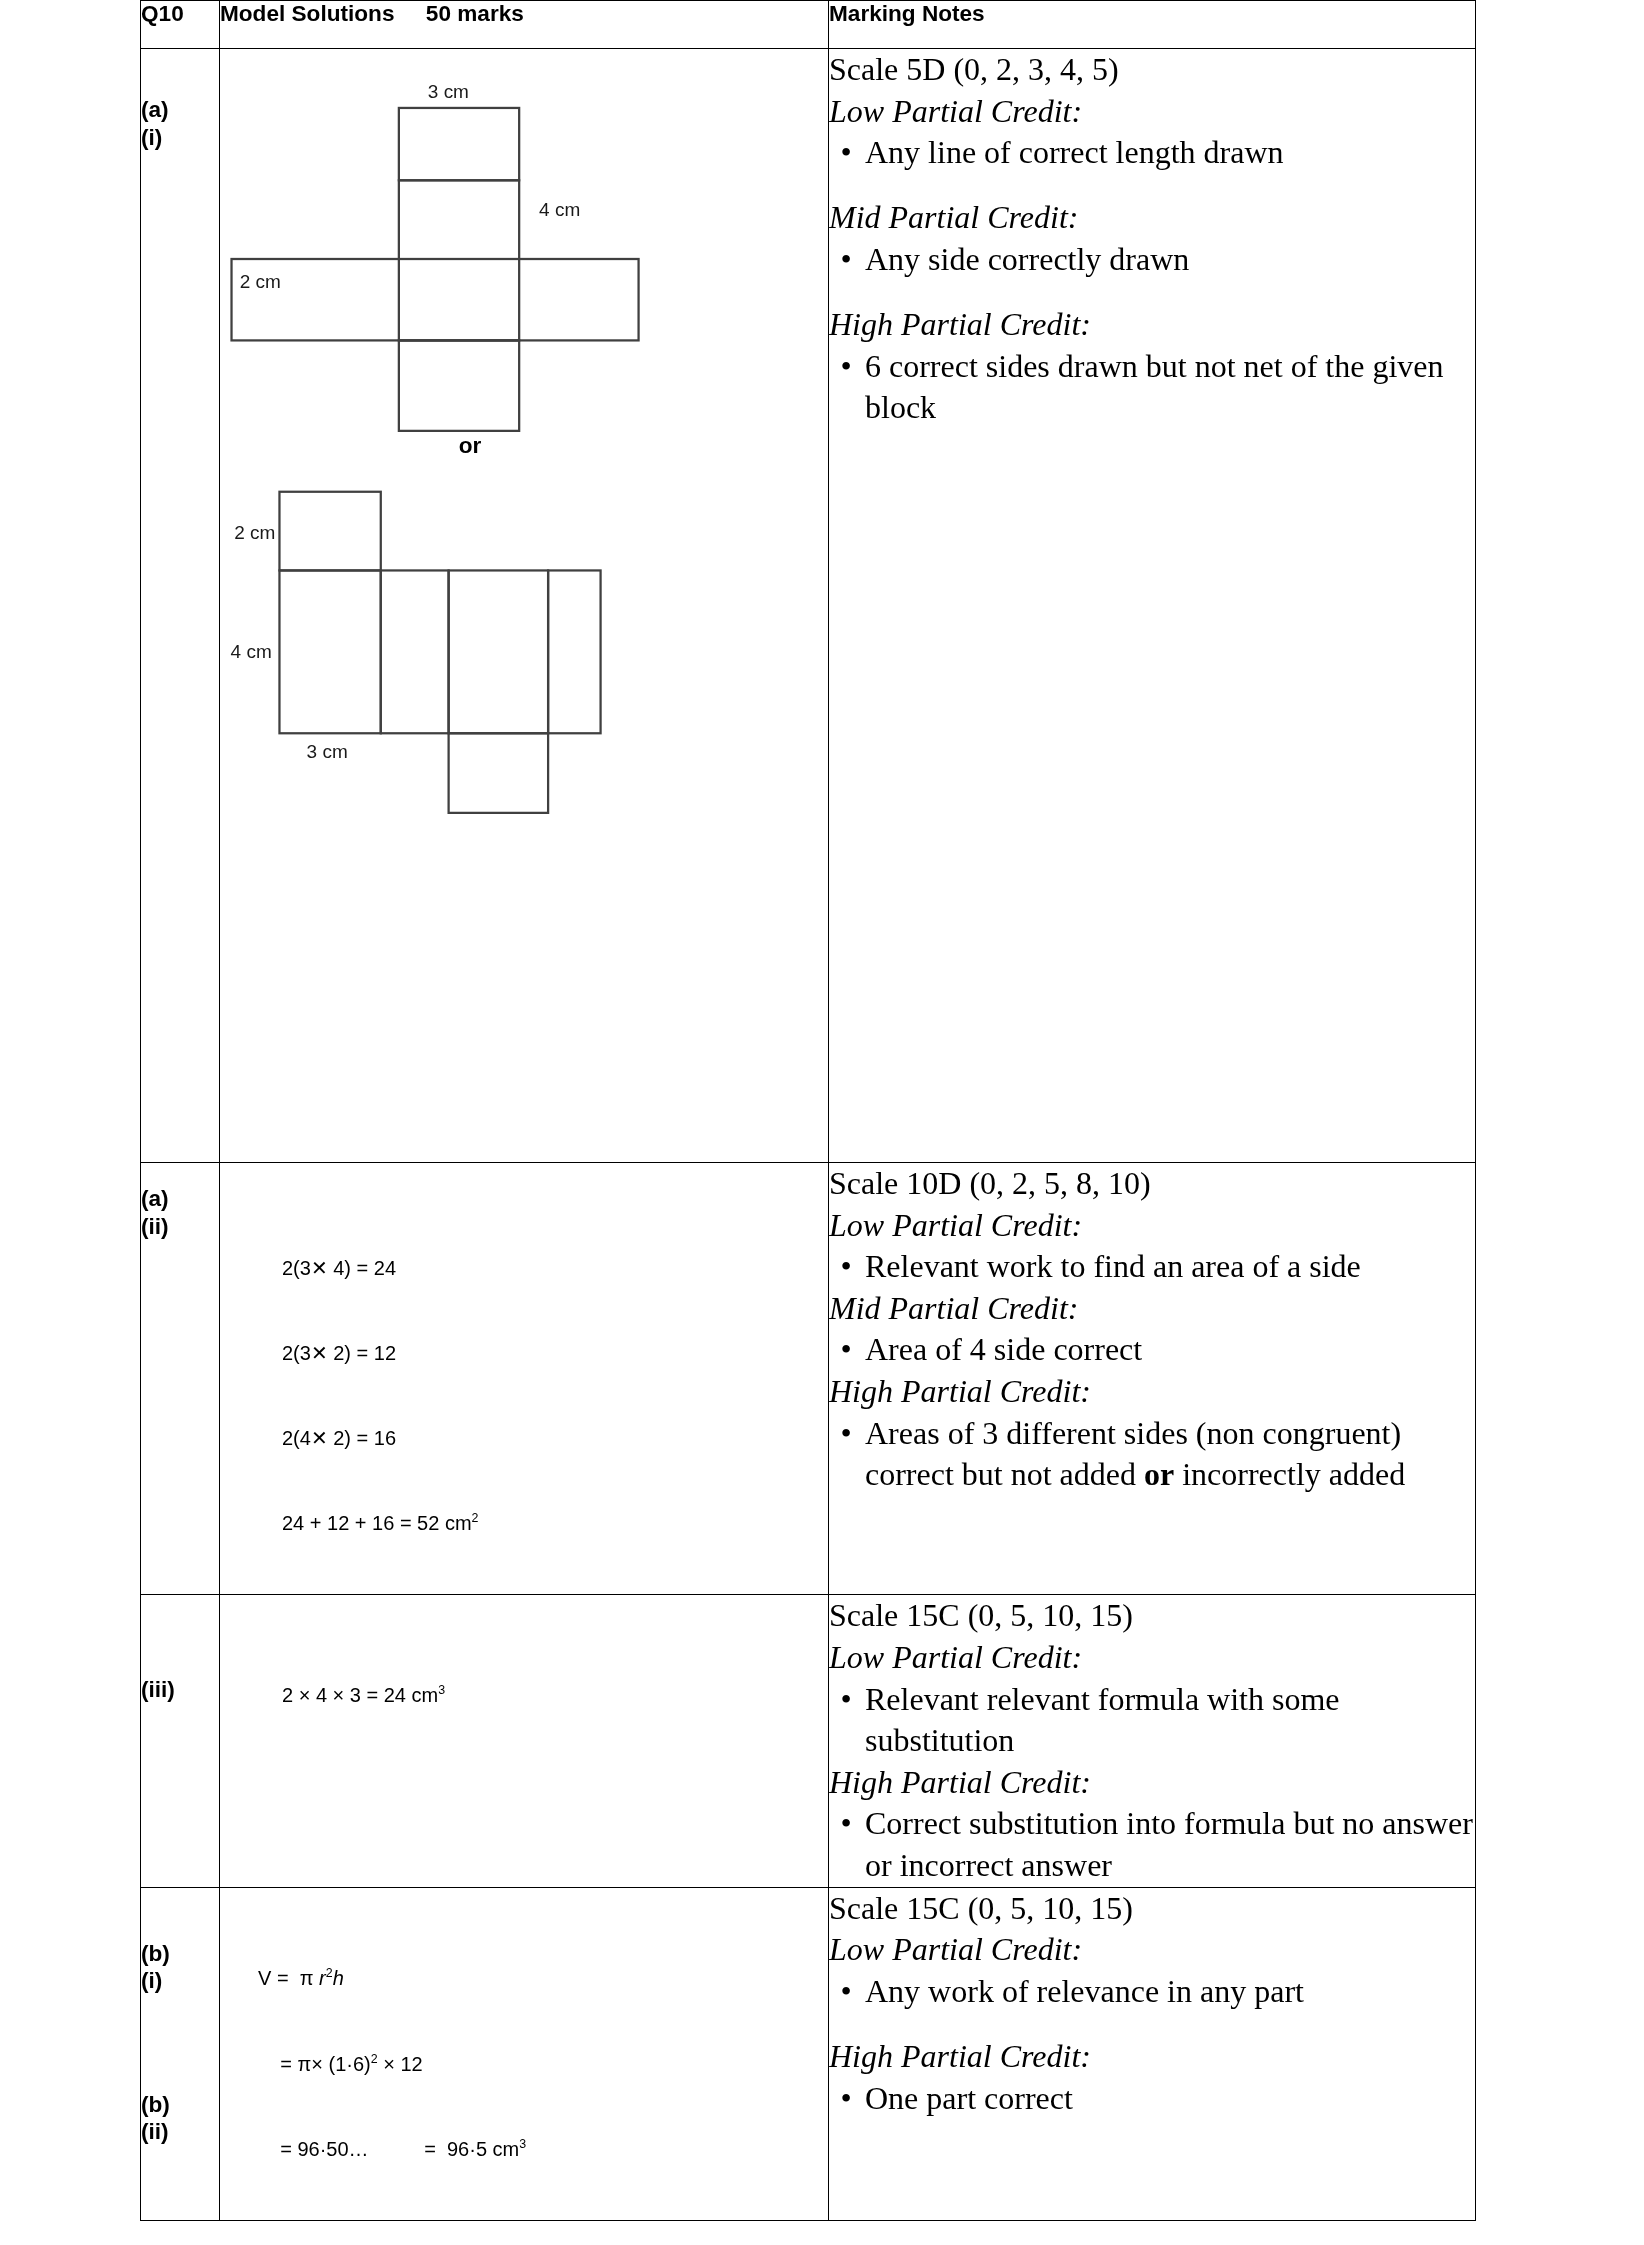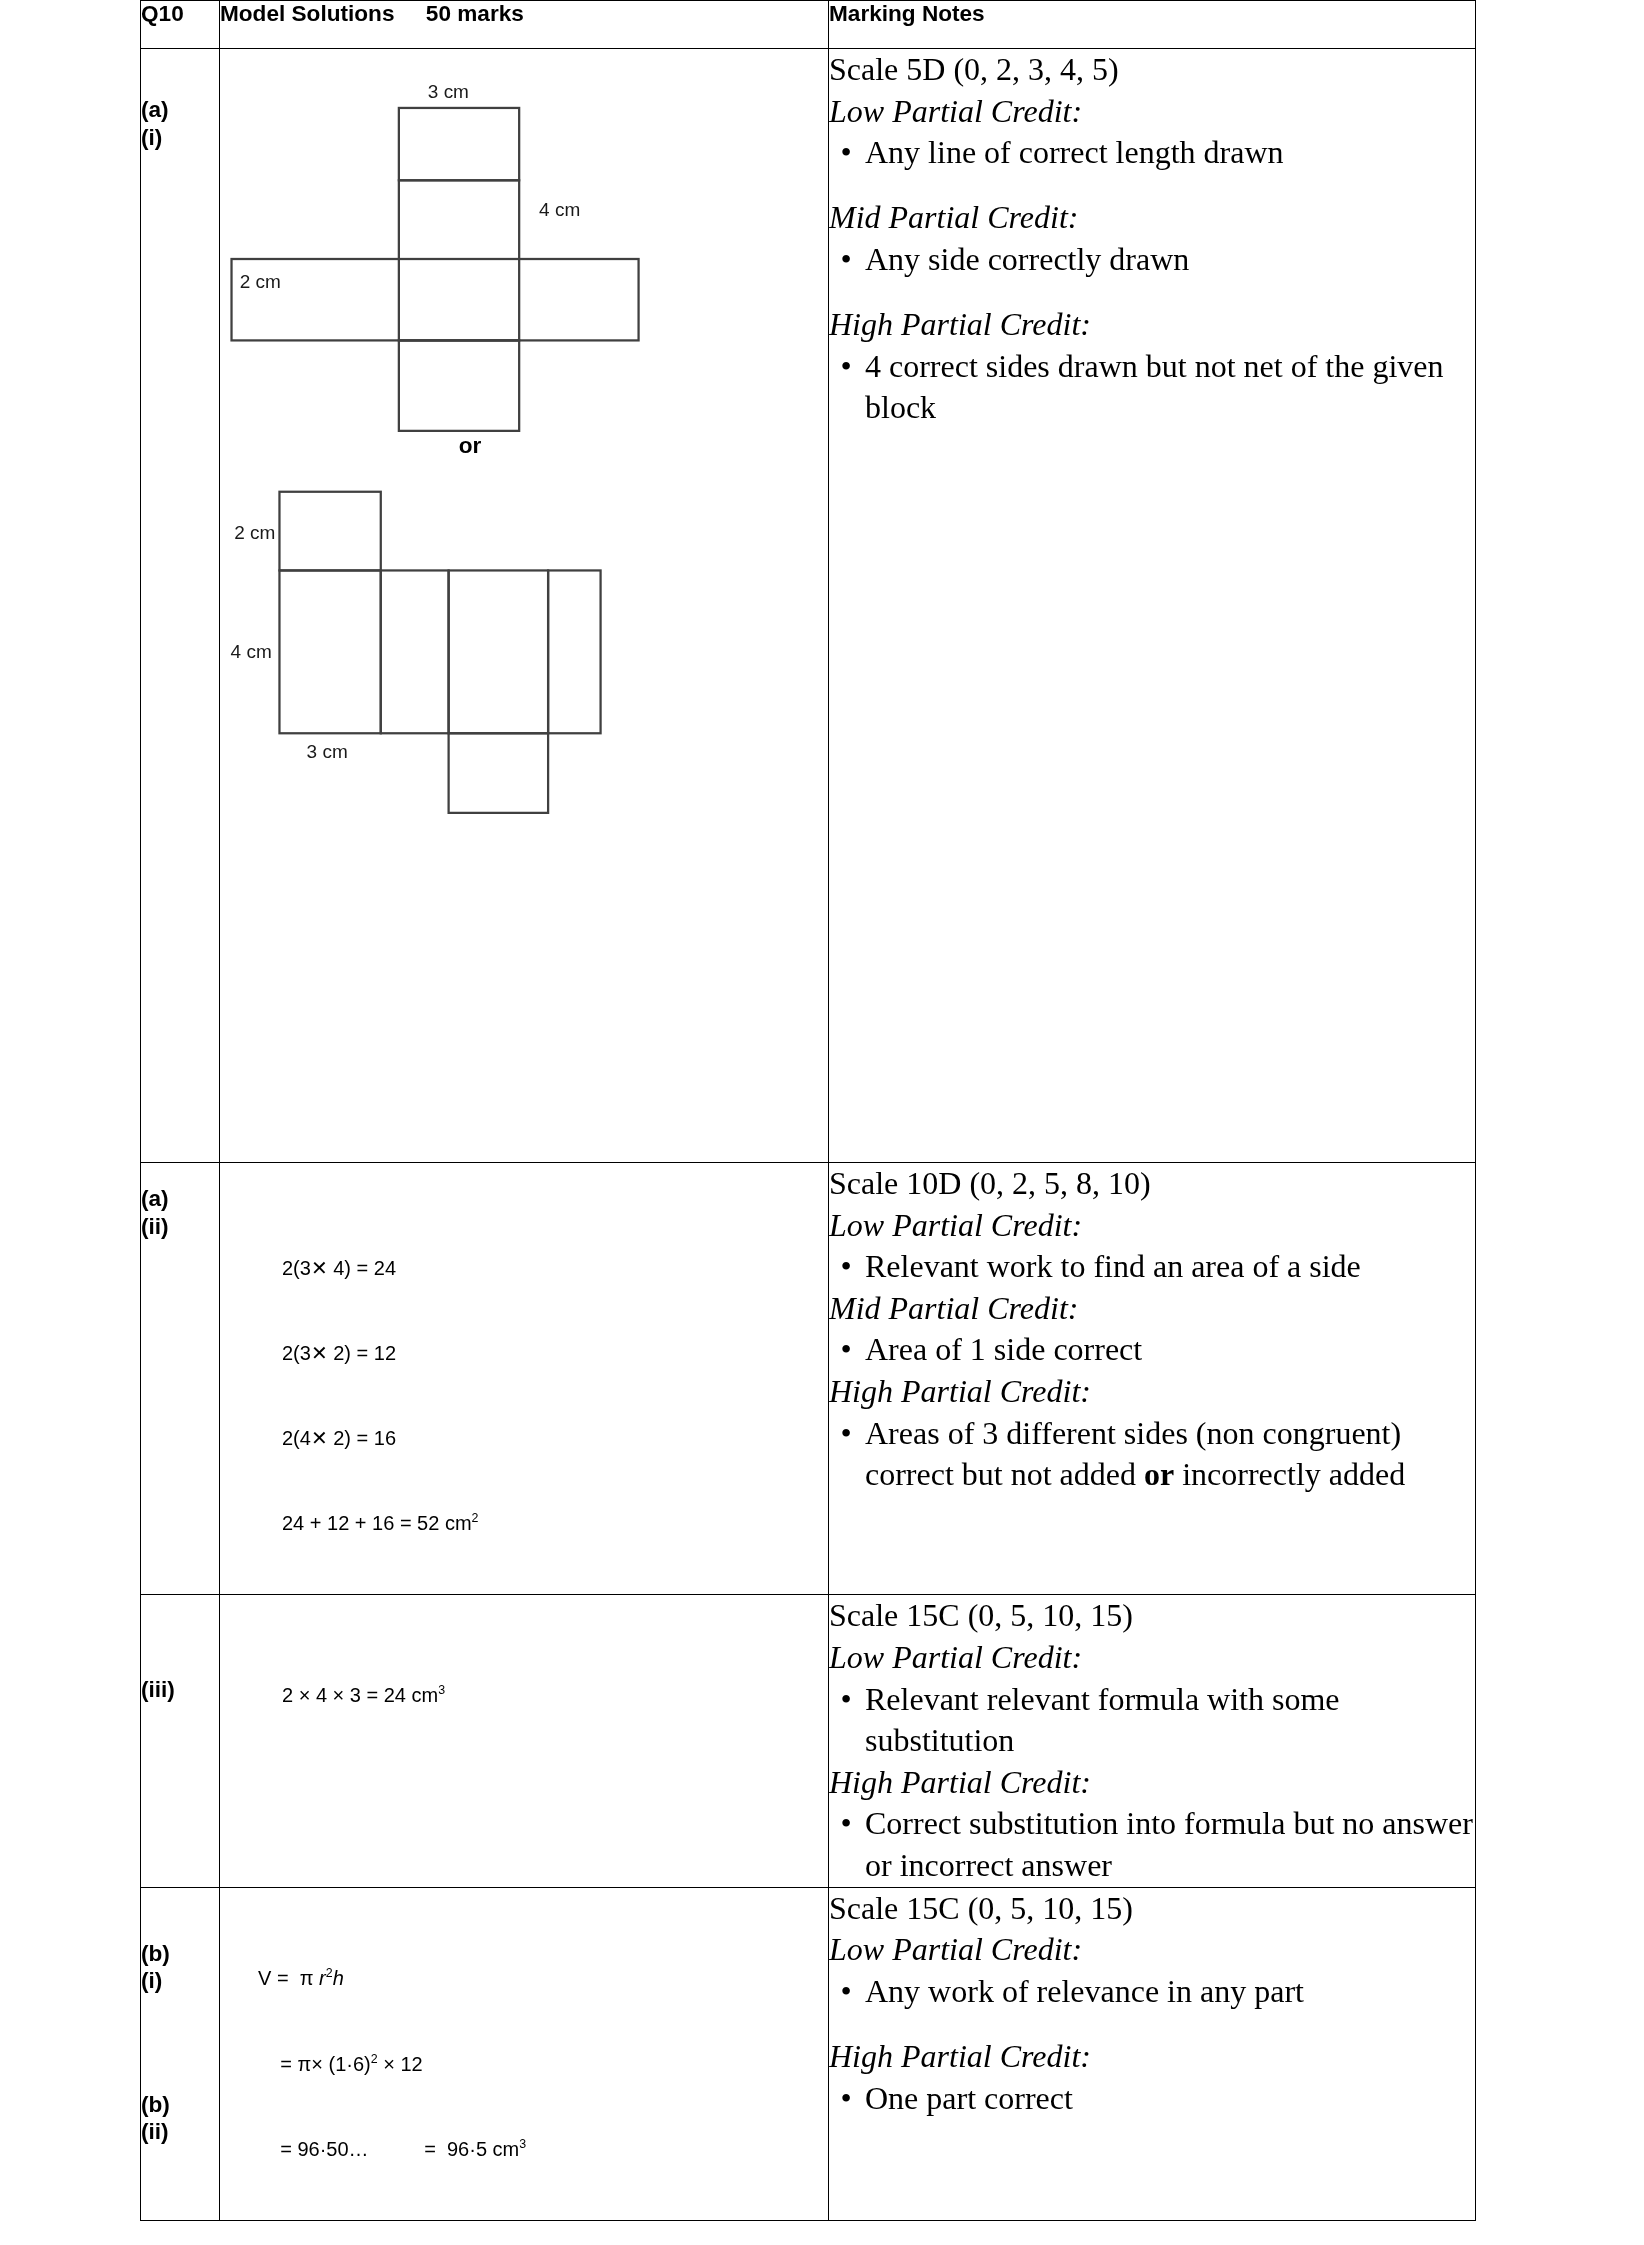--- a/index.html
+++ b/index.html
@@ -190,21 +190,21 @@
             <li>Any line of correct length drawn</li>
           </ul>
           <div class="gap"></div>
           <p class="credit">Mid Partial Credit:</p>
           <ul>
             <li>Any side correctly drawn</li>
           </ul>
           <div class="gap"></div>
           <p class="credit">High Partial Credit:</p>
           <ul>
-            <li>4 correct sides drawn but not net of the given block</li>
+            <li>6 correct sides drawn but not net of the given block</li>
           </ul>
         </td>
       </tr>
 
       <tr>
         <td class="lbl" style="padding-top:22px;">
           <span class="ln">(a)</span>
           <span class="ln">(ii)</span>
         </td>
         <td class="sol" style="height:251px;">
@@ -216,21 +216,21 @@
           </div>
         </td>
         <td class="notes">
           <p class="scale">Scale 10D (0, 2, 5, 8, 10)</p>
           <p class="credit">Low Partial Credit:</p>
           <ul>
             <li>Relevant work to find an area of a side</li>
           </ul>
           <p class="credit">Mid Partial Credit:</p>
           <ul>
-            <li>Area of 1 side correct</li>
+            <li>Area of 4 side correct</li>
           </ul>
           <p class="credit">High Partial Credit:</p>
           <ul>
             <li> Areas of 3 different sides (non congruent) correct  but not added <b>or</b> incorrectly added</li>
           </ul>
         </td>
       </tr>
 
       <tr>
         <td class="lbl" style="padding-top:81px;">

